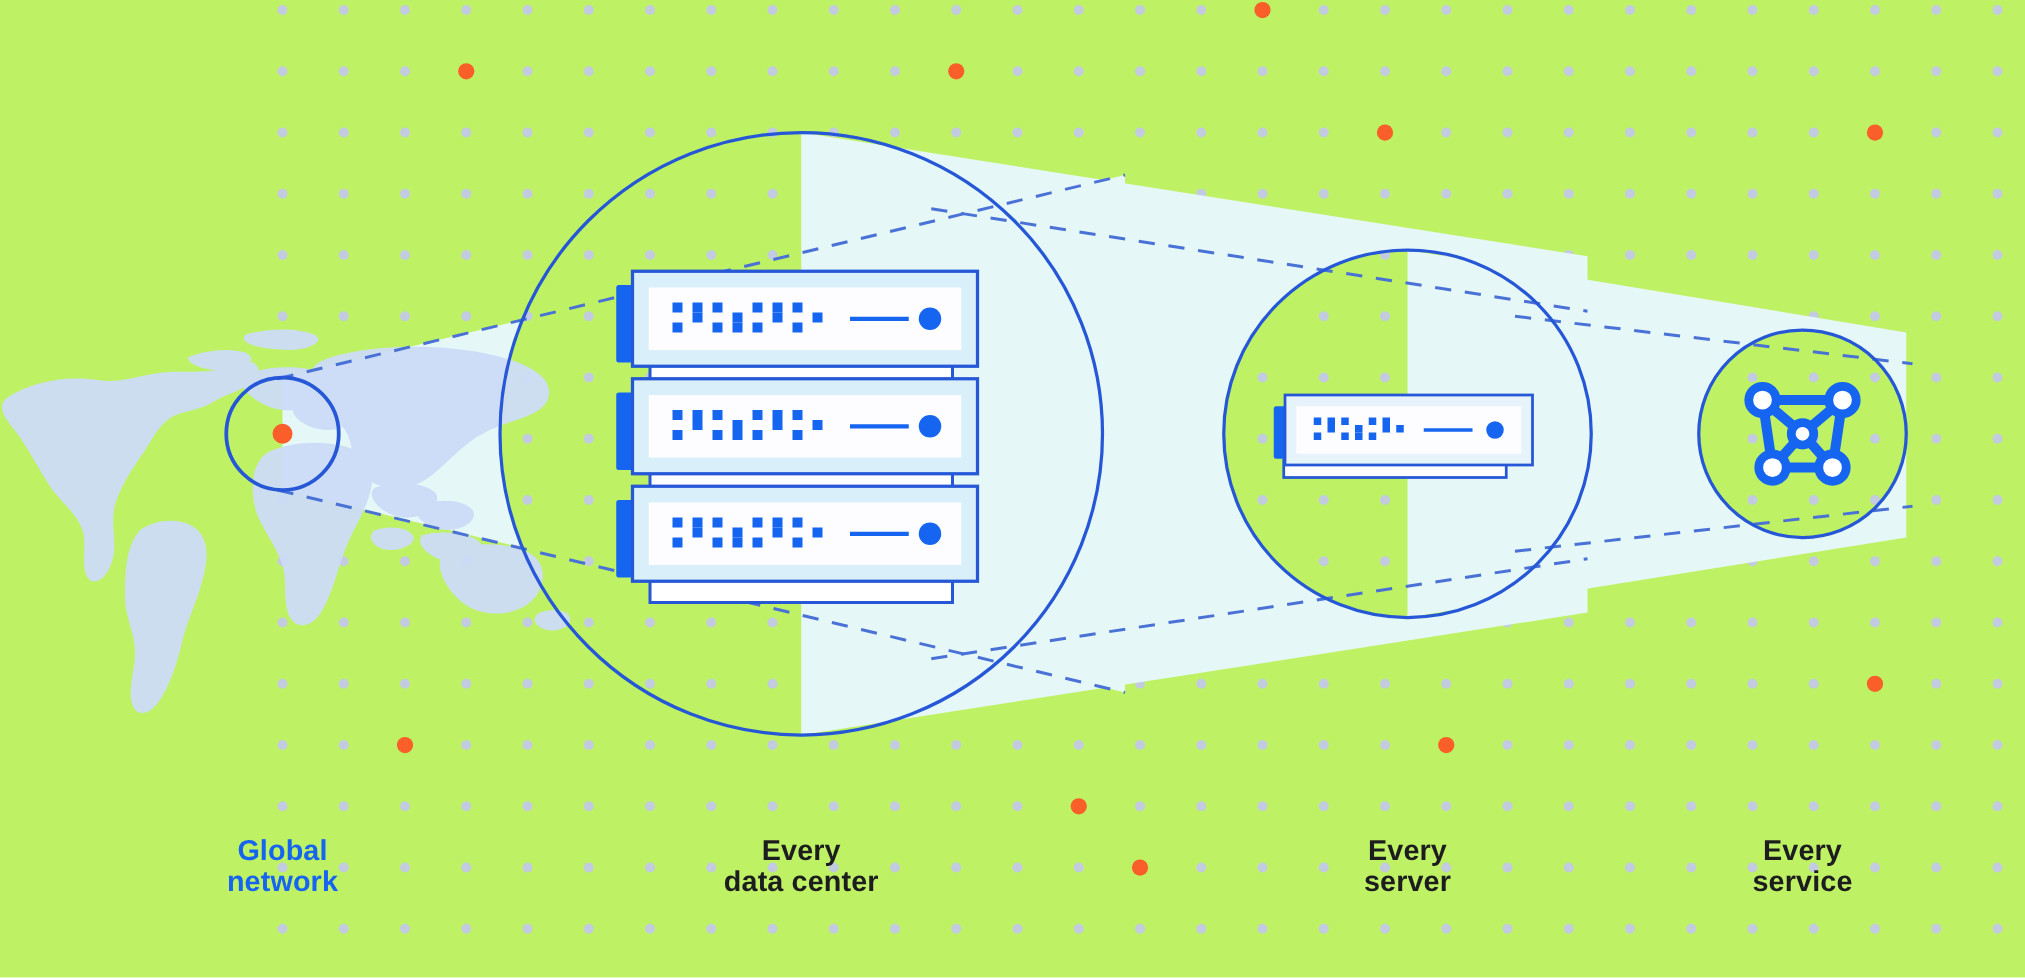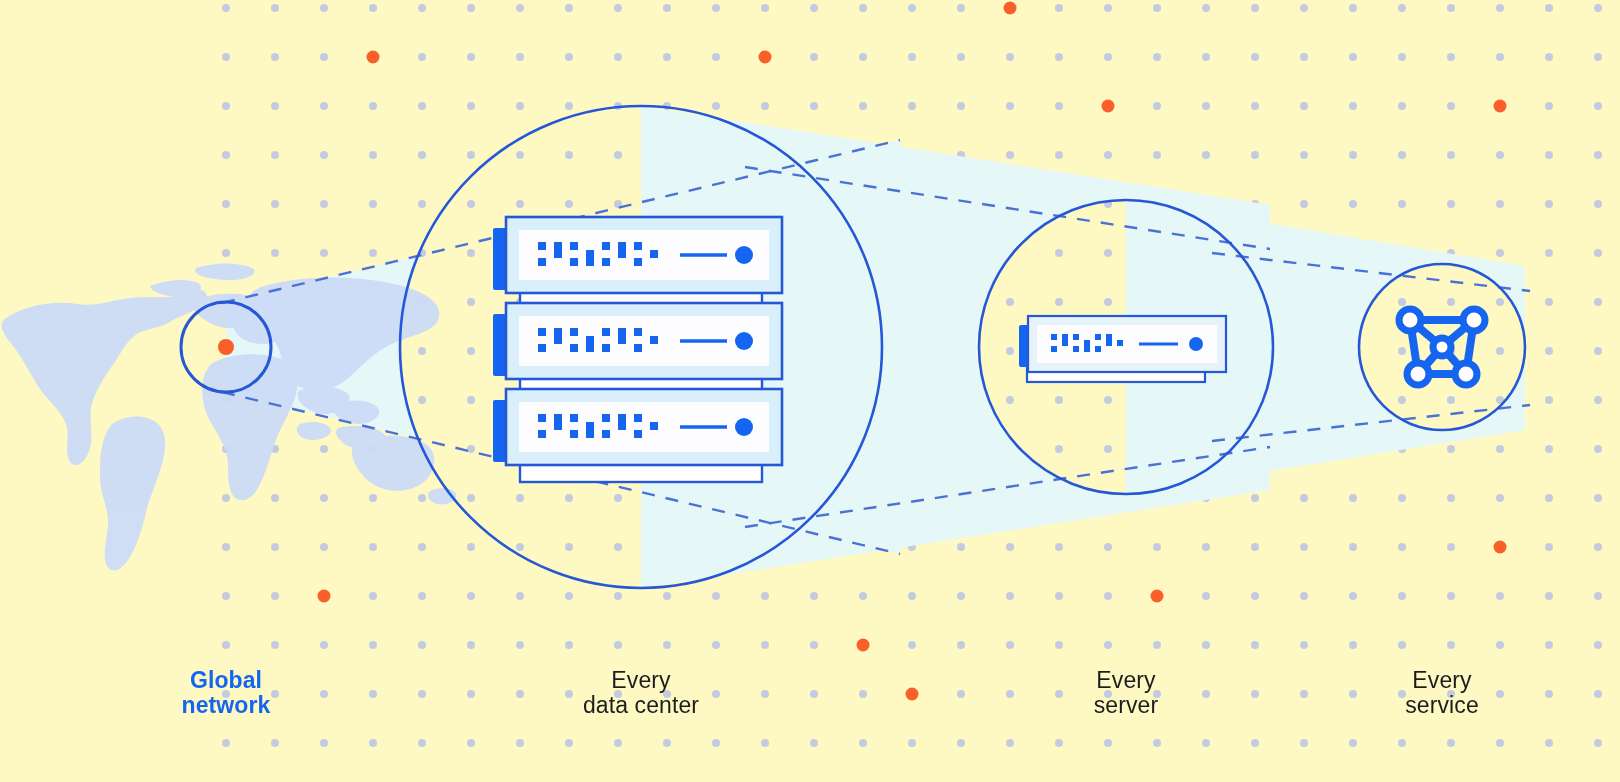--- a/index.html
+++ b/index.html
@@ -8,21 +8,21 @@
     padding: 0;
     background: #ffffff;
   }
   body {
     font-family: "Liberation Sans", sans-serif;
   }
   #stage {
     position: relative;
     width: 1620px;
     height: 782px;
-    background: #fef9c3;
+    background: #bef264;
     overflow: hidden;
   }
   #stage svg.layer {
     position: absolute;
     left: 0;
     top: 0;
     width: 1620px;
     height: 782px;
   }
   .labels {
@@ -32,21 +32,21 @@
     width: 1620px;
     height: 782px;
     pointer-events: none;
   }
   .caption {
     position: absolute;
     text-align: center;
     font-family: "Liberation Sans", sans-serif;
     font-size: 23px;
     line-height: 25px;
-    font-weight: 400;
+    font-weight: 700;
     color: #1d1d1f;
     white-space: pre-line;
     letter-spacing: 0.1px;
   }
   .caption.accent {
     color: #1565f0;
     font-weight: 700;
   }
 </style>
 </head>

